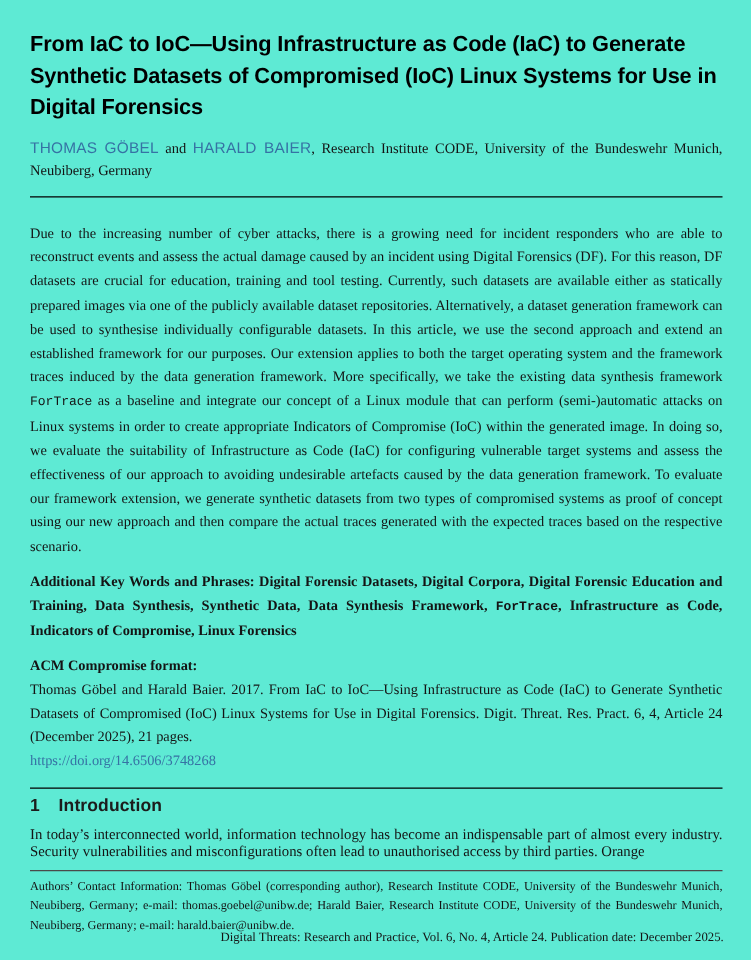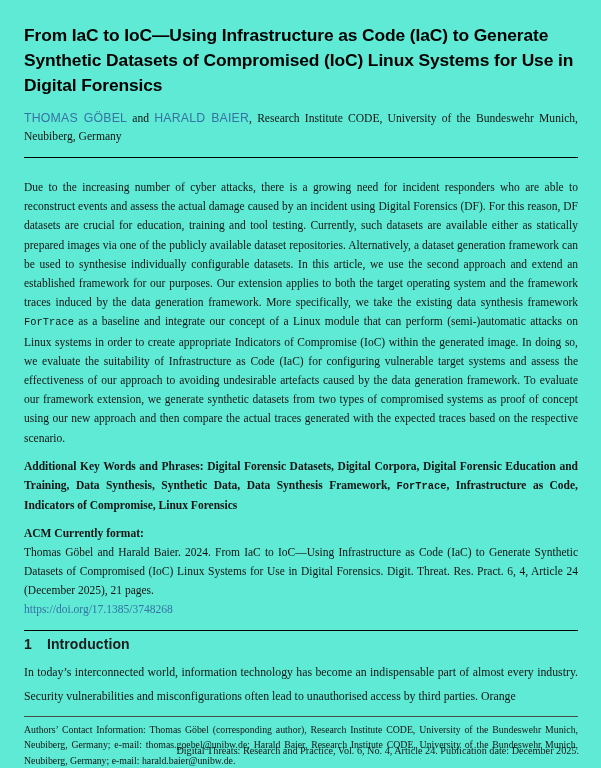--- a/index.html
+++ b/index.html
@@ -29,21 +29,21 @@
   .kw { margin-top:9px; font-size:11.5px; line-height:19px;font-weight:bold; }
   .ref { margin-top:9px; font-size:11.5px; line-height:19px; }
   .ref-head { font-weight:700; }
   .it { }
   .link { color:#3672A4; text-decoration:none; cursor:pointer; }
   .sec-head {
     margin-top:5px; font-family:"Liberation Sans", sans-serif;
     font-size:14px; font-weight:700; color:#1c1c1c; letter-spacing:0.1px;
   }
   .sec-num { display:inline-block; margin-right:15px; }
-  .intro { margin-top:8px; font-size:11.8px; line-height:24px; }
+  .intro { margin-top:8px; font-size:11.8px; line-height:14px; }
   hr.footrule { border:none; border-top:1px solid #4a4a4a; margin-top:8px; }
   .footnote { margin-top:5px; font-size:9.8px; line-height:15.6px; color:#141414; }
   .footer {
     position:absolute; right:22px; bottom:12px;
     font-size:10.2px; color:#141414; text-align:right;
   }
 </style>
 </head>
 <body>
 
@@ -60,23 +60,23 @@
   <div class="abstract just">
     <span>Due to the increasing number of cyber attacks, there is a growing need for incident responders who are able to reconstruct events and assess the actual damage caused by an incident using Digital Forensics (DF). For this reason, DF datasets are crucial for education, training and tool testing. Currently, such datasets are available either as statically prepared images via one of the publicly available dataset repositories. Alternatively, a dataset generation framework can be used to synthesise individually configurable datasets. In this article, we use the second approach and extend an established framework for our purposes. Our extension applies to both the target operating system and the framework traces induced by the data generation framework. More specifically, we take the existing data synthesis framework </span><span class="mono">ForTrace</span><span> as a baseline and integrate our concept of a Linux module that can perform (semi-)automatic attacks on Linux systems in order to create appropriate Indicators of Compromise (IoC) within the generated image. In doing so, we evaluate the suitability of Infrastructure as Code (IaC) for configuring vulnerable target systems and assess the effectiveness of our approach to avoiding undesirable artefacts caused by the data generation framework. To evaluate our framework extension, we generate synthetic datasets from two types of compromised systems as proof of concept using our new approach and then compare the actual traces generated with the expected traces based on the respective scenario.</span>
   </div>
 
 
   <div class="kw just">
     <span>Additional Key Words and Phrases: Digital Forensic Datasets, Digital Corpora, Digital Forensic Education and Training, Data Synthesis, Synthetic Data, Data Synthesis Framework, </span><span class="mono">ForTrace</span><span>, Infrastructure as Code, Indicators of Compromise, Linux Forensics</span>
   </div>
 
   <div class="ref just">
-    <div class="ref-head">ACM Currently format:</div>
-    <span>Thomas Göbel and Harald Baier. 2024. From IaC to IoC—Using Infrastructure as Code (IaC) to Generate Synthetic Datasets of Compromised (IoC) Linux Systems for Use in Digital Forensics. </span><span class="it">Digit. Threat. Res. Pract.</span><span> 6, 4, Article 24 (December 2025), 21 pages.</span>
-    <div><a class="link">https://doi.org/17.1385/3748268</a></div>
+    <div class="ref-head">ACM Compromise format:</div>
+    <span>Thomas Göbel and Harald Baier. 2017. From IaC to IoC—Using Infrastructure as Code (IaC) to Generate Synthetic Datasets of Compromised (IoC) Linux Systems for Use in Digital Forensics. </span><span class="it">Digit. Threat. Res. Pract.</span><span> 6, 4, Article 24 (December 2025), 21 pages.</span>
+    <div><a class="link">https://doi.org/14.6506/3748268</a></div>
   </div>
 
   <hr class="rule2">
 
   <div class="sec-head">
     <span class="sec-num">1</span><span>Introduction</span>
   </div>
 
   <div class="intro just">In today’s interconnected world, information technology has become an indispensable part of almost every industry. Security vulnerabilities and misconfigurations often lead to unauthorised access by third parties. Orange</div>
 

